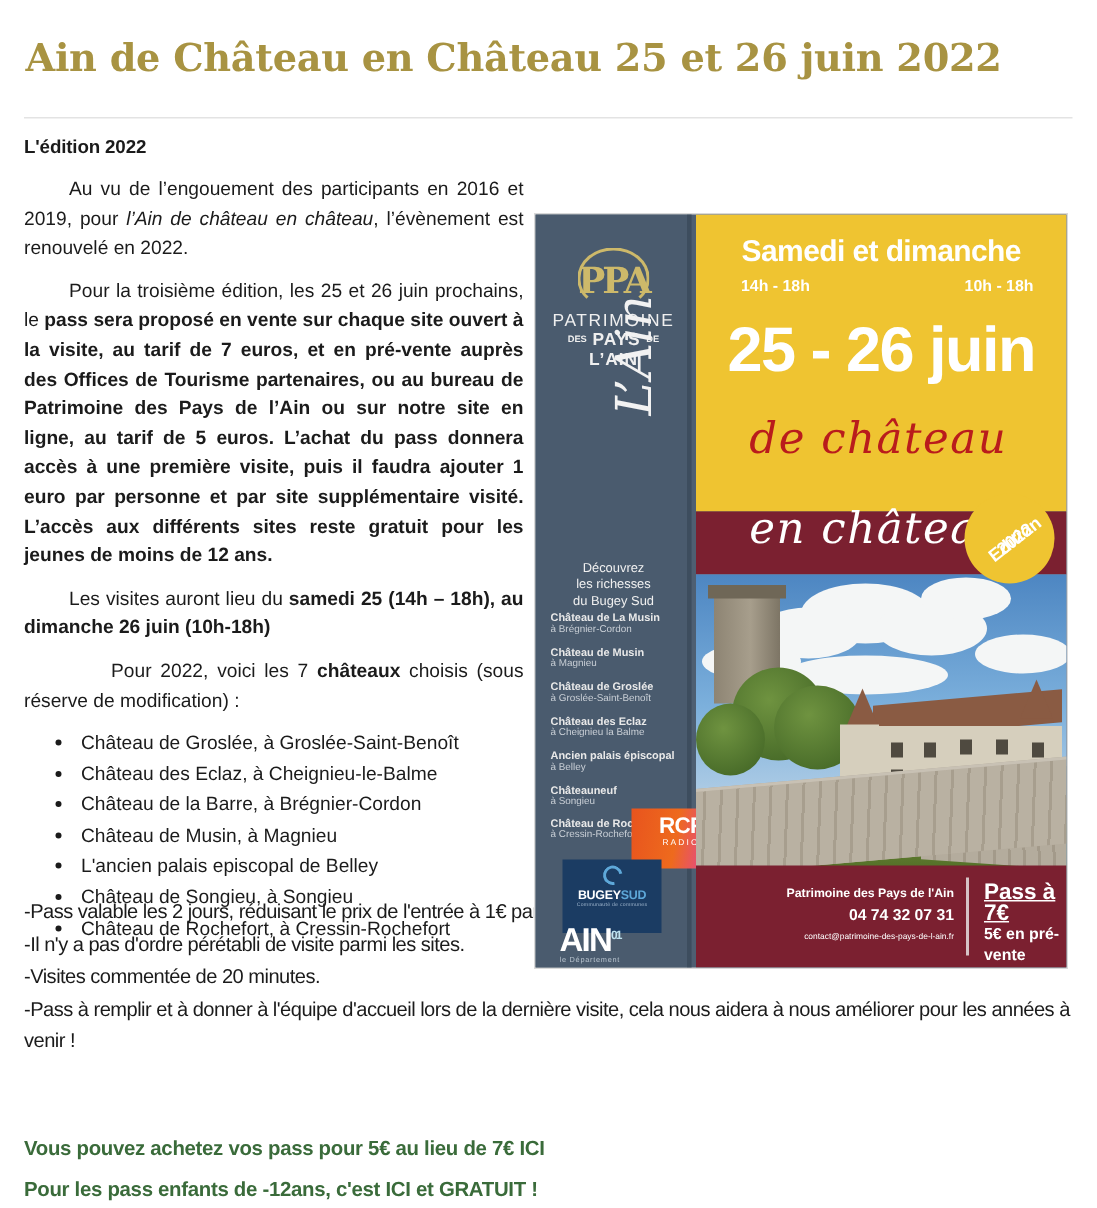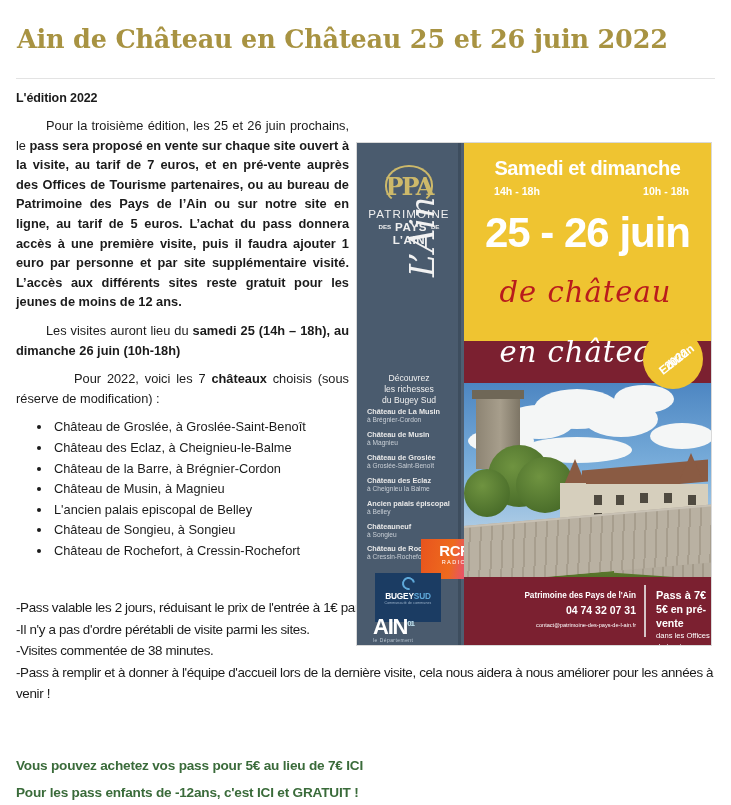--- a/index.html
+++ b/index.html
@@ -272,35 +272,36 @@
     background:#7b2030; color:#fff;
   }
   .footer .sep{
     position:absolute; left:180px; top:8px; width:2px; height:52px; background:#d6c3c6;
   }
   .f-left{ position:absolute; left:10px; top:12px; width:162px; text-align:right; }
   .f-left .l1{ font-weight:bold; font-size:8.2px; line-height:13px; }
   .f-left .l2{ font-weight:bold; font-size:10.5px; line-height:17px; }
   .f-left .l3{ font-size:5.6px; line-height:12px; }
   .f-right{ position:absolute; left:192px; top:11px; }
-  .f-right .r1{ font-weight:bold; font-size:11px; line-height:14px; }
+  .f-right .r1{ font-weight:bold; font-size:15px; line-height:14px;text-decoration:underline; }
   .f-right .r2{ font-weight:bold; font-size:10.6px; line-height:14px; }
   .f-right .r3{ font-size:7.6px; line-height:11px; }
 </style>
 </head>
 <body>
 
 <h1 class="page-title">Ain de Château en Château 25 et 26 juin 2022</h1>
 <div class="title-divider"></div>
 <div class="subhead">L'édition 2022</div>
 
 <div class="flowtext">
 
   <div class="poster-float"></div>
 
+  <p class="ind"><span>Au vu de l’engouement des participants en 2016 et 2019, pour </span><i>l’Ain de château en château</i><span>, l’évènement est renouvelé en 2022.</span></p>
 
   <p class="ind"><span>Pour la troisième édition, les 25 et 26 juin prochains, le </span><b>pass sera proposé  en vente sur chaque site ouvert à la visite, au tarif de 7 euros, et en pré-vente auprès des Offices de Tourisme partenaires, ou au bureau de Patrimoine des Pays de l’Ain ou sur notre site en ligne, au tarif de 5 euros. L’achat du pass donnera accès à une première visite, puis il faudra ajouter 1 euro par personne et par site supplémentaire visité. L’accès aux différents sites reste gratuit pour les jeunes de moins de 12 ans.</b></p>
 
   <p class="ind"><span>Les visites auront lieu du </span><b>samedi 25 (14h – 18h), au dimanche 26 juin (10h-18h)</b></p>
 
   <p class="ind2"><span>Pour 2022, voici les 7 </span><b>châteaux</b><span> choisis (sous réserve de modification) :</span></p>
 
   <ul class="castles">
     <li>Château de Groslée, à Groslée-Saint-Benoît</li>
     <li>Château des Eclaz, à Cheignieu-le-Balme</li>
@@ -308,21 +309,21 @@
     <li>Château de Musin, à Magnieu</li>
     <li>L'ancien palais episcopal de Belley</li>
     <li>Château de Songieu, à Songieu</li>
     <li>Château de Rochefort, à Cressin-Rochefort</li>
   </ul>
 </div>
 
 <div class="notes">
   <div>-Pass valable les 2 jours, réduisant le prix de l'entrée à 1€ par visite à partir du 2e site visité.</div>
   <div>-Il n'y a pas d'ordre pérétabli de visite parmi les sites.</div>
-  <div>-Visites commentée de 38 minutes.</div>
+  <div>-Visites commentée de 20 minutes.</div>
   <div>-Pass à remplir et à donner à l'équipe d'accueil lors de la dernière visite, cela nous aidera à nous améliorer pour les années à venir !</div>
 </div>
 
 <div class="green-block">
   <div>Vous pouvez achetez vos pass pour 5€ au lieu de 7€ ICI</div>
   <div>Pour les pass enfants de -12ans, c'est ICI et GRATUIT !</div>
 </div>
 
 <div class="poster">
 

